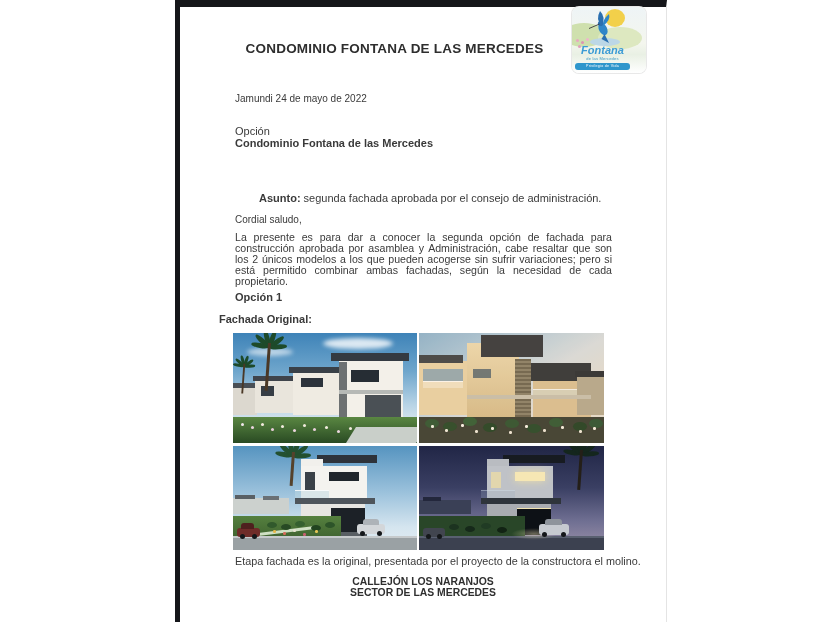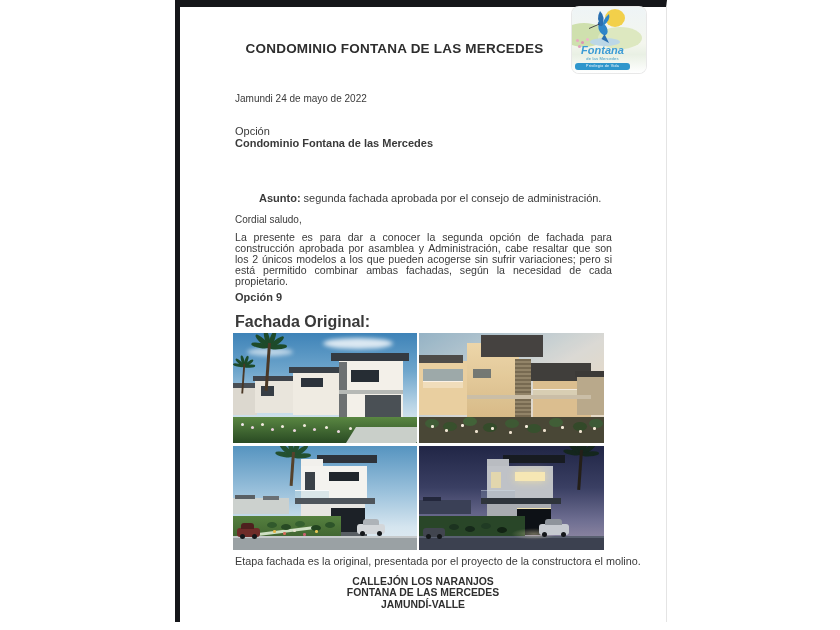--- a/index.html
+++ b/index.html
@@ -17,21 +17,21 @@
   
   .title{position:absolute;left:0;top:34px;width:486px;padding-right:57px;box-sizing:border-box;
     text-align:center;font-size:13.5px;font-weight:bold;color:#2e2e2e;letter-spacing:.2px;}
   .date{position:absolute;left:55px;top:86px;font-size:10px;}
   .recipient{position:absolute;left:55px;top:119px;font-size:11px;line-height:11.6px;}
   .subject{position:absolute;left:55px;top:185px;font-size:11px;margin-left:24px;}
   .greeting{position:absolute;left:55px;top:207px;font-size:10px;}
   .bodytext{position:absolute;left:55px;top:225px;width:377px;margin:0;
     font-size:10.6px;line-height:10.9px;text-align:justify;}
   .h-opcion{position:absolute;left:55px;top:284px;font-size:11px;}
-  .h-fachada{position:absolute;left:55px;top:306px;font-size:16px;}
+  .h-fachada{position:absolute;left:39px;top:306px;font-size:11px;}
   .caption{position:absolute;left:55px;top:548px;font-size:10.8px;}
   .footer{position:absolute;left:0;top:569px;width:486px;text-align:center;
     font-size:10.4px;font-weight:bold;line-height:11.4px;color:#2f2f2f;}
   
   .logo{position:absolute;left:392px;top:0;width:74px;height:66px;border-radius:7px;
     background:linear-gradient(180deg,#eef4f6 0%,#f4f6ee 55%,#e9f0e4 72%,#ffffff 100%);
     overflow:hidden;box-shadow:0 0 0 1px #e8e8e8;}
   .logo i{position:absolute;display:block;}
   .lg-sun{left:33px;top:2px;width:20px;height:18px;border-radius:50%;background:#f2d04a;}
   .lg-hill1{left:-10px;top:16px;width:44px;height:24px;border-radius:50%;background:#cfe0ae;}
@@ -213,21 +213,21 @@
 
   <div class="subject">
     <span class="b">Asunto:</span>
     <span>segunda fachada aprobada por el consejo de administración.</span>
   </div>
 
   <div class="greeting">Cordial saludo,</div>
 
   <p class="bodytext">La presente es para dar a conocer la segunda opción de fachada para construcción aprobada por asamblea y Administración, cabe resaltar que son los 2 únicos modelos a los que pueden acogerse sin sufrir variaciones; pero si está permitido combinar ambas fachadas, según la necesidad de cada propietario.</p>
 
-  <div class="h-opcion b">Opción 9</div>
+  <div class="h-opcion b">Opción 1</div>
   <div class="h-fachada b">Fachada Original:</div>
 
   <div class="gallery">
 
     <div class="t g1">
       <i class="sky"></i>
         <i class="c1"></i>
         <i class="c2"></i>
       <i class="hA"></i>
         <i class="hAc"></i>
@@ -356,17 +356,16 @@
           <i class="tr"></i>
         </em>
     </div>
 
   </div>
 
   <div class="caption">Etapa fachada es la original, presentada por el proyecto de la constructora el molino.</div>
 
   <div class="footer">
     <div>CALLEJÓN LOS NARANJOS</div>
-    <div>FONTANA DE LAS MERCEDES</div>
-    <div>JAMUNDÍ-VALLE</div>
+    <div>SECTOR DE LAS MERCEDES</div>
   </div>
 
 </div>
 
 </body></html>

